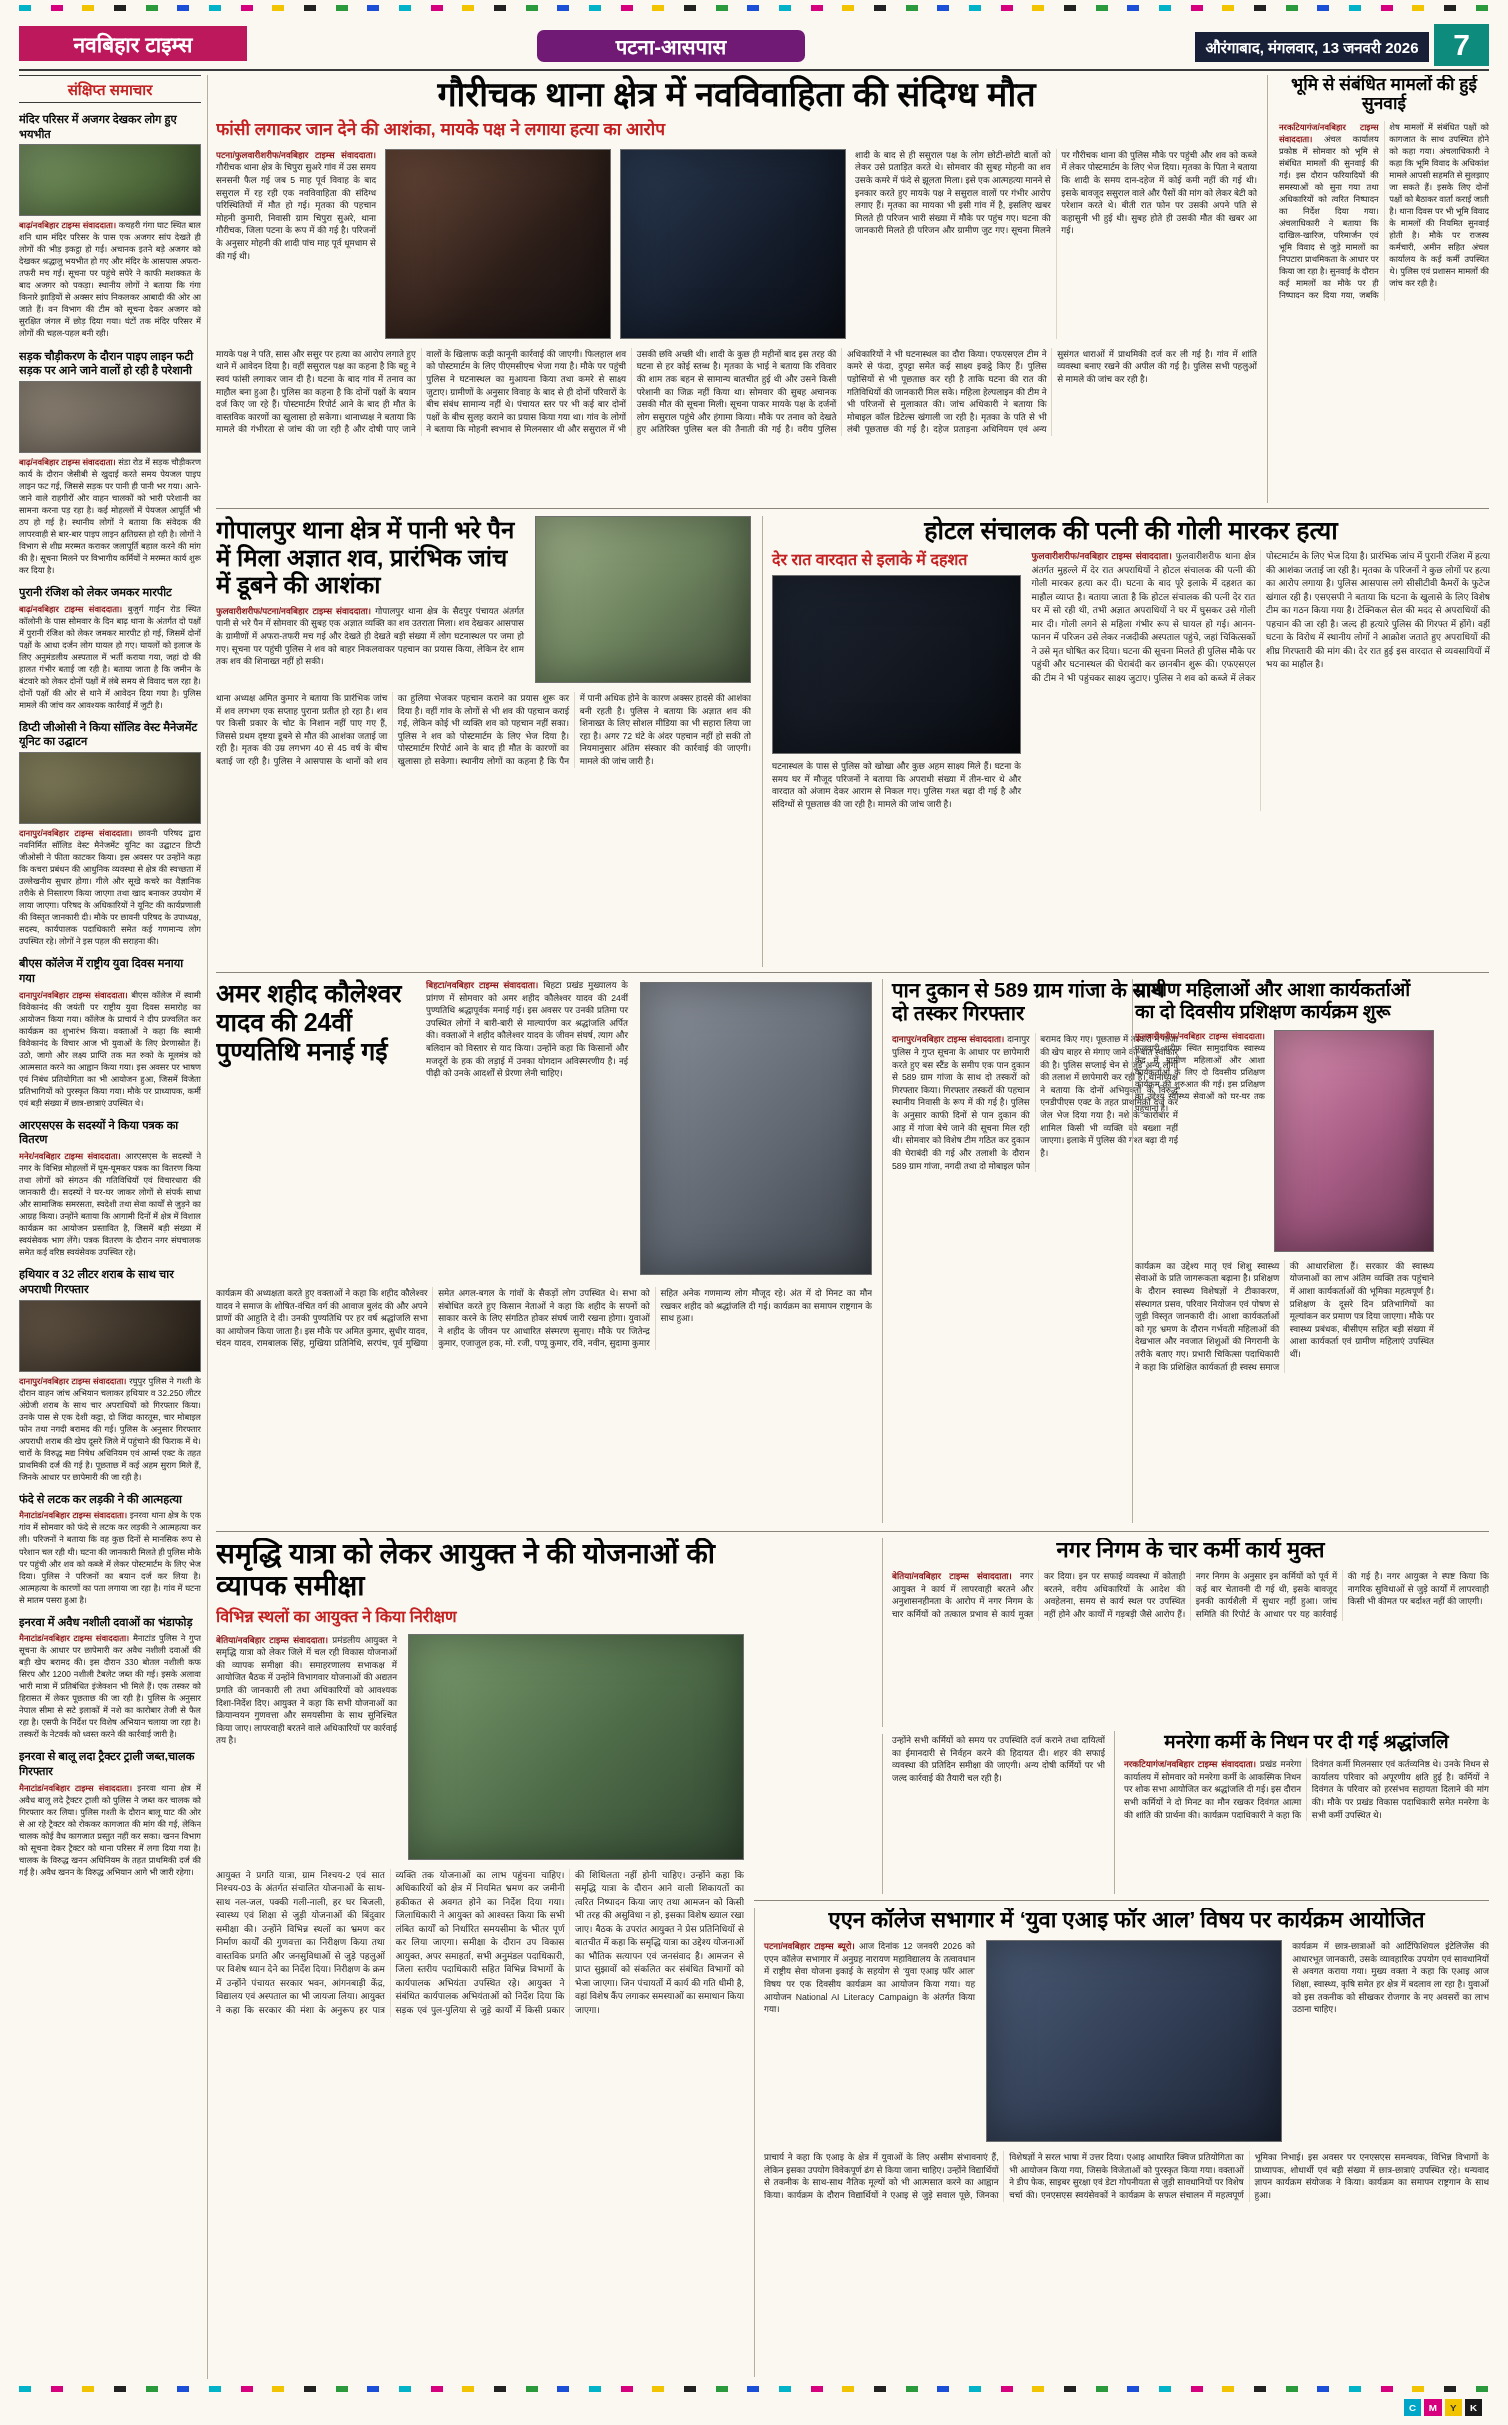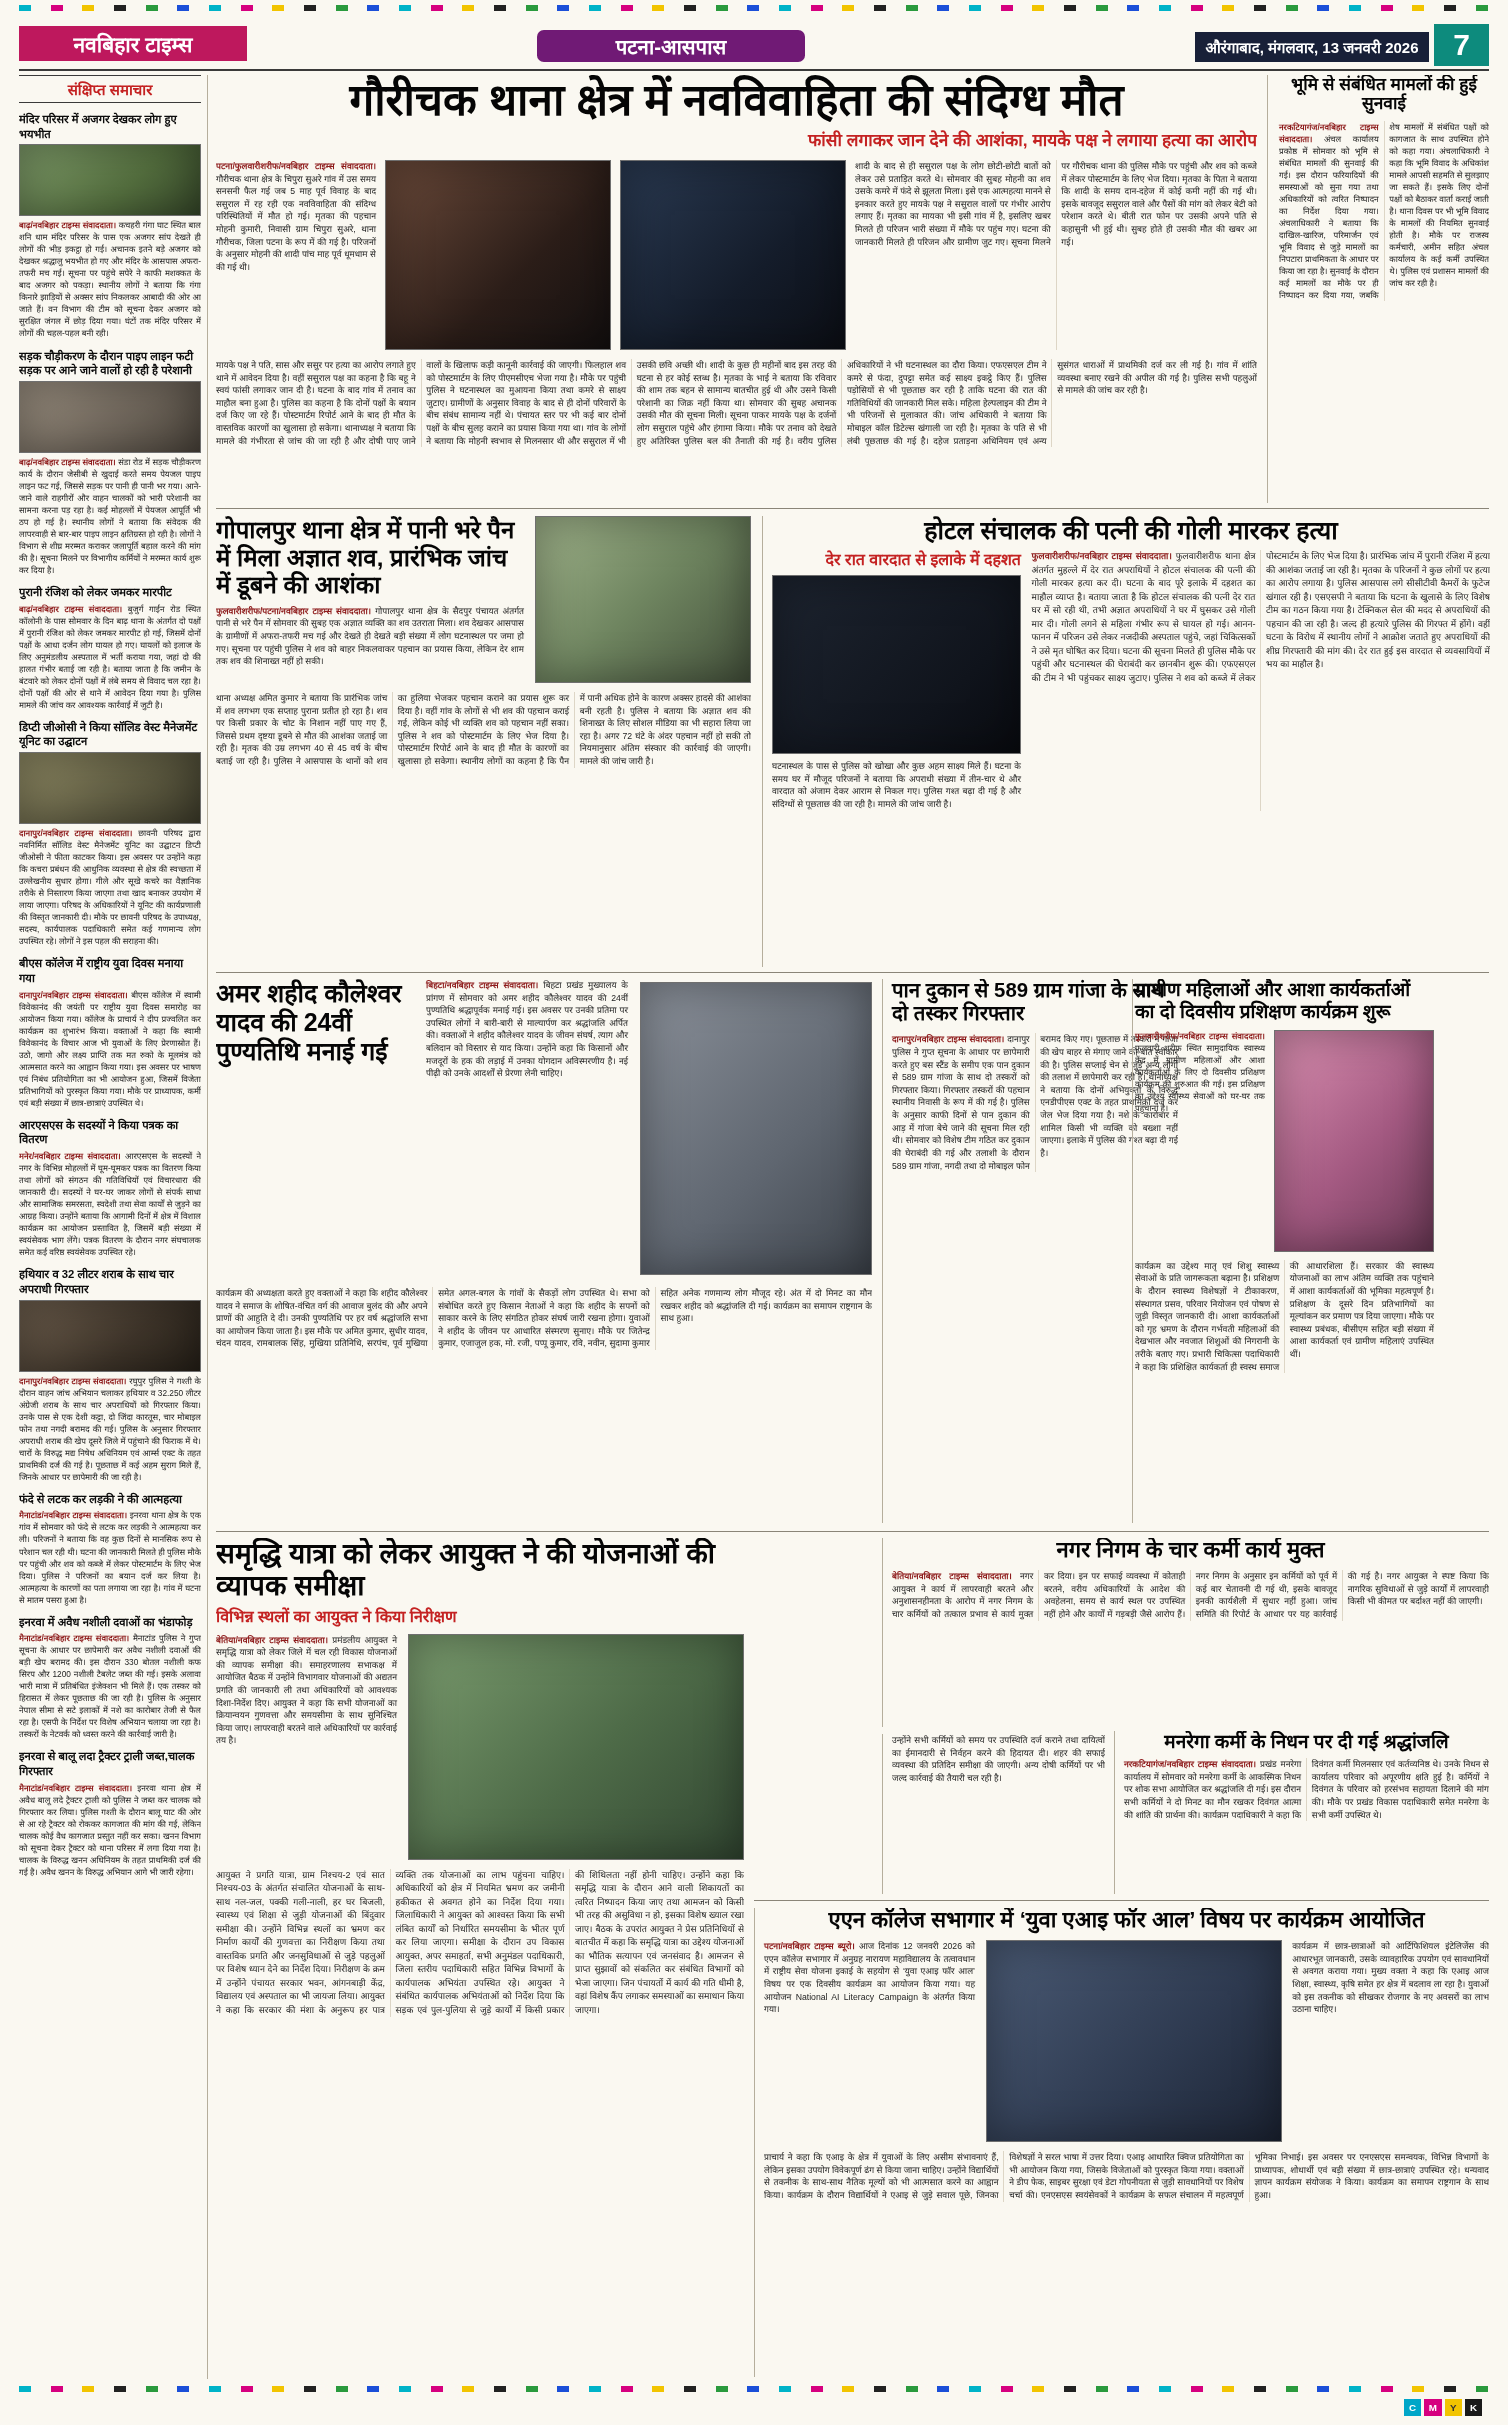--- a/index.html
+++ b/index.html
@@ -4,21 +4,21 @@
 <style>
   *{margin:0;padding:0;box-sizing:border-box}
   html,body{background:#9a9a9a}
   body{font-family:"Liberation Sans","DejaVu Sans",sans-serif}
   .page{position:relative;width:1508px;height:2426px;margin:0 auto;background:#faf8f1;color:#1b1b1b;overflow:hidden}
   .abs{position:absolute}
   .dash-strip{background:repeating-linear-gradient(90deg,#00b3c8 0 12px,transparent 12px 32px,#d6007f 32px 44px,transparent 44px 63px,#f2c400 63px 75px,transparent 75px 95px,#222 95px 107px,transparent 107px 127px,#2a9a3d 127px 139px,transparent 139px 158px,#1b4fd8 158px 170px,transparent 170px 190px)}
   .boxlbl{display:flex;align-items:center;justify-content:center;font-weight:bold;color:#fff}
   .h-center{font-weight:bold;color:#050505;text-align:center;line-height:1.12}
   .h-left{font-weight:bold;color:#050505;line-height:1.15}
-  .subhead{color:#c42222;font-weight:bold;text-align:right;line-height:1.2}
+  .subhead{color:#c42222;font-weight:bold;text-align:left;line-height:1.2}
   .byline{font-weight:bold;color:#8d1a1a}
   .body-txt{text-align:justify;color:#242424;font-size:8.7px;line-height:1.45}
   .body-lg{font-size:9px;line-height:1.5}
   .cols-2{column-count:2;column-gap:10.6px;column-rule:0.8px solid #ddd6c6}
   .cols-3{column-count:3;column-gap:10.6px;column-rule:0.8px solid #ddd6c6}
   .cols-4{column-count:4;column-gap:10.6px;column-rule:0.8px solid #ddd6c6}
   .cols-5{column-count:5;column-gap:10.6px;column-rule:0.8px solid #ddd6c6}
   .photo{border:0.8px solid #6f6f6f;box-shadow:inset 0 0 45px rgba(0,0,0,.38)}
   .rule-h{background:#8a8578;height:0.8px}
   .rule-v{background:#b5ae9c;width:0.8px}
@@ -93,21 +93,21 @@
       <p class="brief-body"><span class="byline">मैनाटांड/नवबिहार टाइम्स संवाददाता।</span> <span>मैनाटांड पुलिस ने गुप्त सूचना के आधार पर छापेमारी कर अवैध नशीली दवाओं की बड़ी खेप बरामद की। इस दौरान 330 बोतल नशीली कफ सिरप और 1200 नशीली टैबलेट जब्त की गई। इसके अलावा भारी मात्रा में प्रतिबंधित इंजेक्शन भी मिले हैं। एक तस्कर को हिरासत में लेकर पूछताछ की जा रही है। पुलिस के अनुसार नेपाल सीमा से सटे इलाकों में नशे का कारोबार तेजी से फैल रहा है। एसपी के निर्देश पर विशेष अभियान चलाया जा रहा है। तस्करों के नेटवर्क को ध्वस्त करने की कार्रवाई जारी है।</span></p>
     </div>
     <div>
       <div class="brief-title">इनरवा से बालू लदा ट्रैक्टर ट्राली जब्त,चालक गिरफ्तार</div>
       <p class="brief-body"><span class="byline">मैनाटांड/नवबिहार टाइम्स संवाददाता।</span> <span>इनरवा थाना क्षेत्र में अवैध बालू लदे ट्रैक्टर ट्राली को पुलिस ने जब्त कर चालक को गिरफ्तार कर लिया। पुलिस गश्ती के दौरान बालू घाट की ओर से आ रहे ट्रैक्टर को रोककर कागजात की मांग की गई, लेकिन चालक कोई वैध कागजात प्रस्तुत नहीं कर सका। खनन विभाग को सूचना देकर ट्रैक्टर को थाना परिसर में लगा दिया गया है। चालक के विरुद्ध खनन अधिनियम के तहत प्राथमिकी दर्ज की गई है। अवैध खनन के विरुद्ध अभियान आगे भी जारी रहेगा।</span></p>
     </div>
   </div>
   <div class="abs rule-v" style="left:207px;top:75px;height:2304px"></div>
 
   <div class="abs" style="left:216px;top:75px;width:1041px;height:428px;overflow:hidden">
-    <div class="h-center" style="font-size:44px">गौरीचक थाना क्षेत्र में नवविवाहिता की संदिग्ध मौत</div>
+    <div class="h-center" style="font-size:34px">गौरीचक थाना क्षेत्र में नवविवाहिता की संदिग्ध मौत</div>
     <div class="subhead" style="font-size:17.3px;margin-top:6px">फांसी लगाकर जान देने की आशंका, मायके पक्ष ने लगाया हत्या का आरोप</div>
     <div style="display:flex;gap:9px;margin-top:9px">
       <p class="body-txt" style="width:160px"><span class="byline">पटना/फुलवारीशरीफ/नवबिहार टाइम्स संवाददाता।</span> <span>गौरीचक थाना क्षेत्र के चिपुरा सुअरे गांव में उस समय सनसनी फैल गई जब 5 माह पूर्व विवाह के बाद ससुराल में रह रही एक नवविवाहिता की संदिग्ध परिस्थितियों में मौत हो गई। मृतका की पहचान मोहनी कुमारी, निवासी ग्राम चिपुरा सुअरे, थाना गौरीचक, जिला पटना के रूप में की गई है। परिजनों के अनुसार मोहनी की शादी पांच माह पूर्व धूमधाम से की गई थी।</span></p>
       <div class="photo" style="width:226px;height:190px;background:linear-gradient(135deg,#6b4a3a,#2b1d18 60%,#141010)"></div>
       <div class="photo" style="width:226px;height:190px;background:linear-gradient(135deg,#2a3a52,#141c2a 60%,#0c0f16)"></div>
       <p class="body-txt cols-2" style="flex:1;height:190px">शादी के बाद से ही ससुराल पक्ष के लोग छोटी-छोटी बातों को लेकर उसे प्रताड़ित करते थे। सोमवार की सुबह मोहनी का शव उसके कमरे में फंदे से झूलता मिला। इसे एक आत्महत्या मानने से इनकार करते हुए मायके पक्ष ने ससुराल वालों पर गंभीर आरोप लगाए हैं। मृतका का मायका भी इसी गांव में है, इसलिए खबर मिलते ही परिजन भारी संख्या में मौके पर पहुंच गए। घटना की जानकारी मिलते ही परिजन और ग्रामीण जुट गए। सूचना मिलने पर गौरीचक थाना की पुलिस मौके पर पहुंची और शव को कब्जे में लेकर पोस्टमार्टम के लिए भेज दिया। मृतका के पिता ने बताया कि शादी के समय दान-दहेज में कोई कमी नहीं की गई थी। इसके बावजूद ससुराल वाले और पैसों की मांग को लेकर बेटी को परेशान करते थे। बीती रात फोन पर उसकी अपने पति से कहासुनी भी हुई थी। सुबह होते ही उसकी मौत की खबर आ गई।</p>
     </div>
     <p class="body-txt cols-5" style="margin-top:9px">मायके पक्ष ने पति, सास और ससुर पर हत्या का आरोप लगाते हुए थाने में आवेदन दिया है। वहीं ससुराल पक्ष का कहना है कि बहू ने स्वयं फांसी लगाकर जान दी है। घटना के बाद गांव में तनाव का माहौल बना हुआ है। पुलिस का कहना है कि दोनों पक्षों के बयान दर्ज किए जा रहे हैं। पोस्टमार्टम रिपोर्ट आने के बाद ही मौत के वास्तविक कारणों का खुलासा हो सकेगा। थानाध्यक्ष ने बताया कि मामले की गंभीरता से जांच की जा रही है और दोषी पाए जाने वालों के खिलाफ कड़ी कानूनी कार्रवाई की जाएगी। फिलहाल शव को पोस्टमार्टम के लिए पीएमसीएच भेजा गया है। मौके पर पहुंची पुलिस ने घटनास्थल का मुआयना किया तथा कमरे से साक्ष्य जुटाए। ग्रामीणों के अनुसार विवाह के बाद से ही दोनों परिवारों के बीच संबंध सामान्य नहीं थे। पंचायत स्तर पर भी कई बार दोनों पक्षों के बीच सुलह कराने का प्रयास किया गया था। गांव के लोगों ने बताया कि मोहनी स्वभाव से मिलनसार थी और ससुराल में भी उसकी छवि अच्छी थी। शादी के कुछ ही महीनों बाद इस तरह की घटना से हर कोई स्तब्ध है। मृतका के भाई ने बताया कि रविवार की शाम तक बहन से सामान्य बातचीत हुई थी और उसने किसी परेशानी का जिक्र नहीं किया था। सोमवार की सुबह अचानक उसकी मौत की सूचना मिली। सूचना पाकर मायके पक्ष के दर्जनों लोग ससुराल पहुंचे और हंगामा किया। मौके पर तनाव को देखते हुए अतिरिक्त पुलिस बल की तैनाती की गई है। वरीय पुलिस अधिकारियों ने भी घटनास्थल का दौरा किया। एफएसएल टीम ने कमरे से फंदा, दुपट्टा समेत कई साक्ष्य इकट्ठे किए हैं। पुलिस पड़ोसियों से भी पूछताछ कर रही है ताकि घटना की रात की गतिविधियों की जानकारी मिल सके। महिला हेल्पलाइन की टीम ने भी परिजनों से मुलाकात की। जांच अधिकारी ने बताया कि मोबाइल कॉल डिटेल्स खंगाली जा रही है। मृतका के पति से भी लंबी पूछताछ की गई है। दहेज प्रताड़ना अधिनियम एवं अन्य सुसंगत धाराओं में प्राथमिकी दर्ज कर ली गई है। गांव में शांति व्यवस्था बनाए रखने की अपील की गई है। पुलिस सभी पहलुओं से मामले की जांच कर रही है।</p>
   </div>
 

